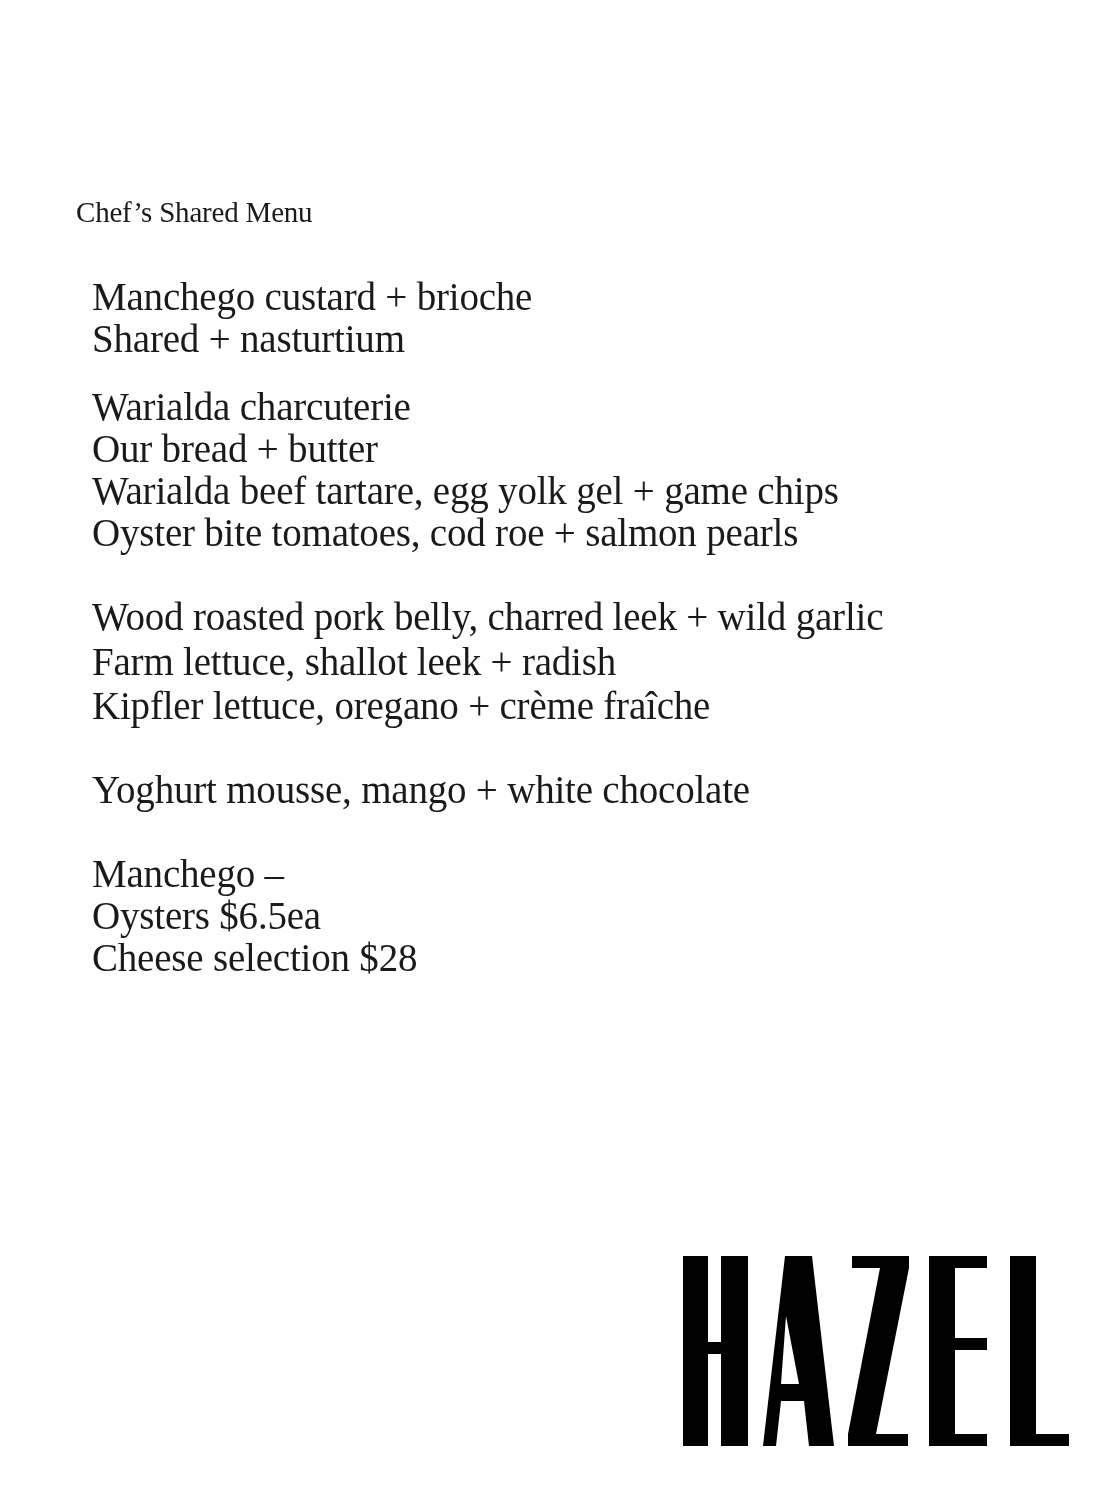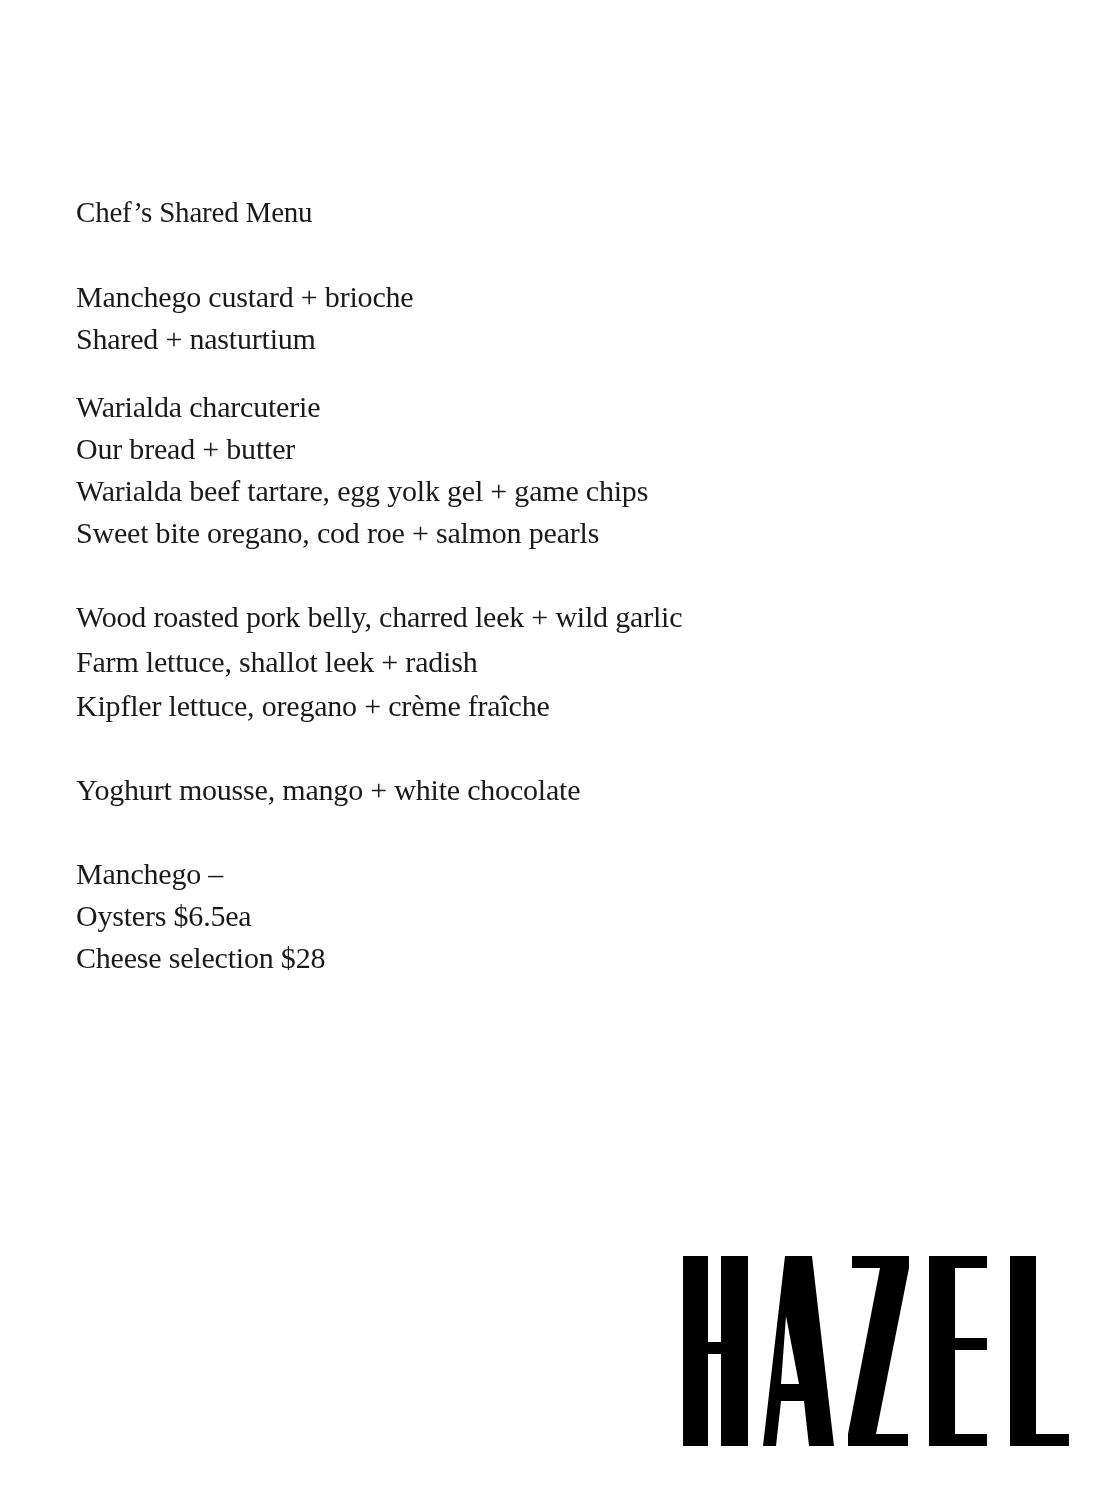--- a/index.html
+++ b/index.html
@@ -26,22 +26,22 @@
       top: 153px;
       left: 0;
       font-size: 29px;
       line-height: 36px;
       white-space: nowrap;
       letter-spacing: -0.2px;
       margin-top: 41px;
     }
     .line {
       position: absolute;
-      left: 0;
-      font-size: 30px;
+      left: 16px;
+      font-size: 39px;
       line-height: 36px;
       white-space: nowrap;
       letter-spacing: -0.2px;
     }
     .logo {
       position: absolute;
       left: 683px;
       top: 1256px;
       width: 386px;
       height: 190px;
@@ -52,21 +52,21 @@
 
 <div class="menu">
   <div class="title">Chef’s Shared Menu</div>
 
   <div class="line" style="top:279px">Manchego custard + brioche</div>
   <div class="line" style="top:321px">Shared + nasturtium</div>
 
   <div class="line" style="top:389px">Warialda charcuterie</div>
   <div class="line" style="top:431px">Our bread + butter</div>
   <div class="line" style="top:473px">Warialda beef tartare, egg yolk gel + game chips</div>
-  <div class="line" style="top:515px">Sweet bite oregano, cod roe + salmon pearls</div>
+  <div class="line" style="top:515px">Oyster bite tomatoes, cod roe + salmon pearls</div>
 
   <div class="line" style="top:599px">Wood roasted pork belly, charred leek + wild garlic</div>
   <div class="line" style="top:644px">Farm lettuce, shallot leek + radish</div>
   <div class="line" style="top:688px">Kipfler lettuce, oregano + crème fraîche</div>
 
   <div class="line" style="top:772px">Yoghurt mousse, mango + white chocolate</div>
 
   <div class="line" style="top:856px">Manchego –</div>
   <div class="line" style="top:898px">Oysters $6.5ea</div>
   <div class="line" style="top:940px">Cheese selection $28</div>

